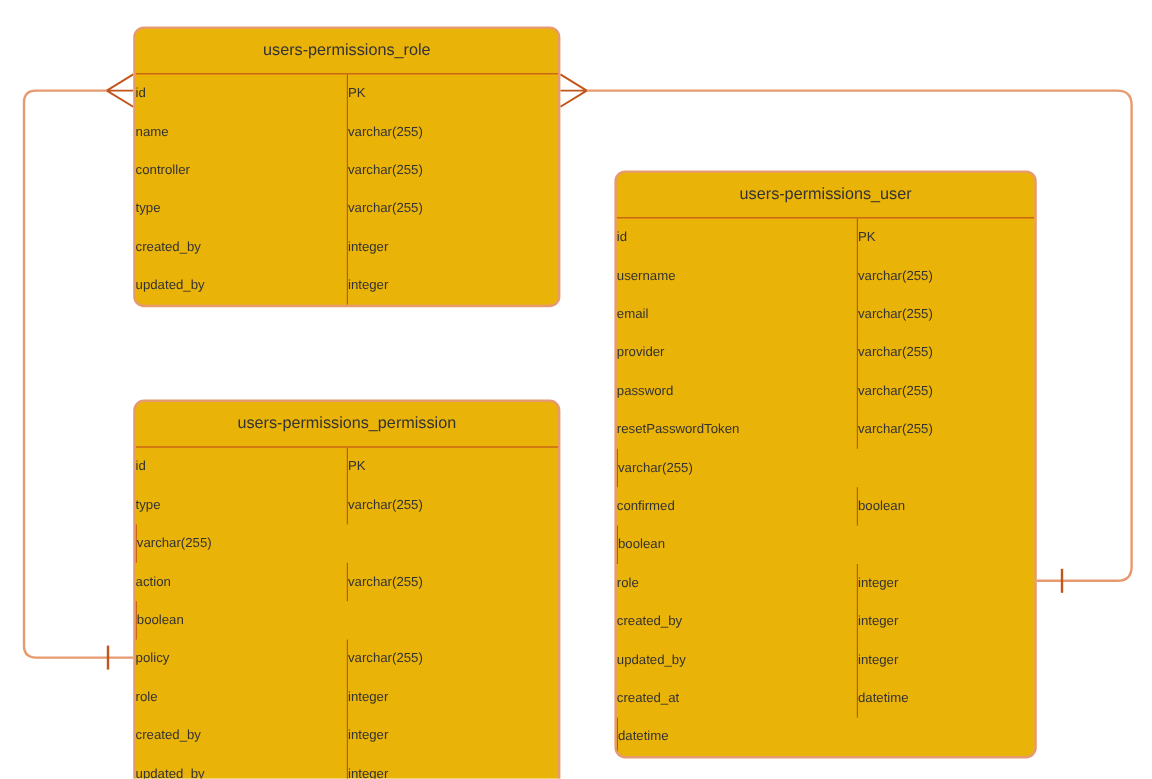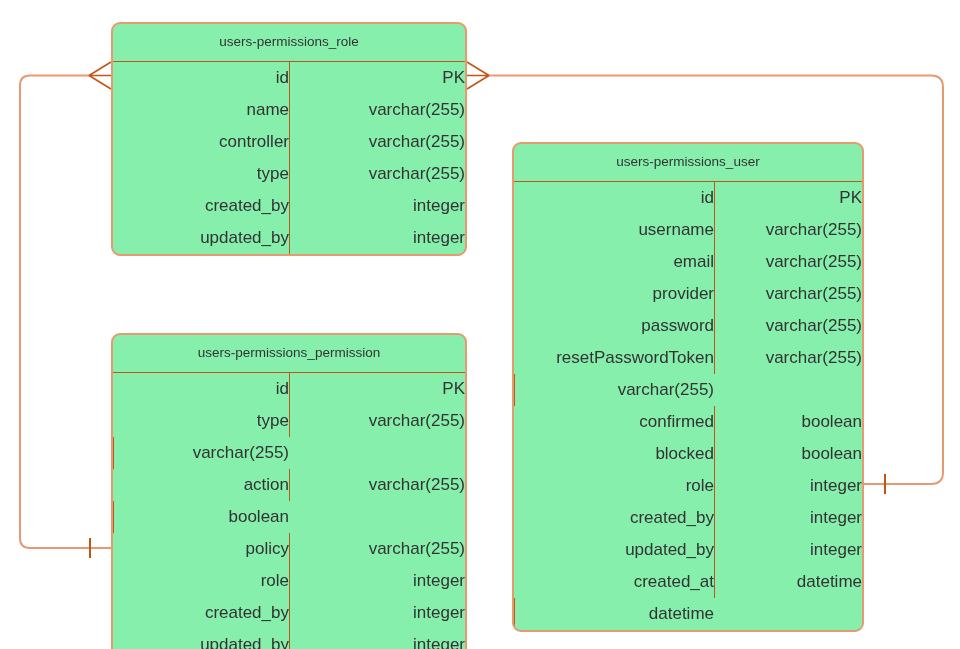--- a/index.html
+++ b/index.html
@@ -14,39 +14,39 @@
     overflow: hidden;
   }
   .connectors {
     position: absolute;
     left: 0; top: 0;
     width: 960px; height: 649px;
     pointer-events: none;
   }
   .etable {
     position: absolute;
-    background: #86efac;
+    background: #eab308;
     border: 2px solid var(--stroke_light, #e69a6f);
     border-radius: 9px;
     overflow: hidden;
   }
   .etable .title {
     height: 38px;
     line-height: 36px;
     text-align: center;
     font-size: 13.5px;
     border-bottom: 1.5px solid var(--stroke_dark, #c25519);
     white-space: nowrap;
   }
   .row { display: grid; grid-template-columns: 1fr 1fr; }
   .cell {
     height: 32px;
     line-height: 32px;
-    text-align: right;
-    font-size: 17px;
+    text-align: left;
+    font-size: 11px;
     white-space: nowrap;
     overflow: hidden;
   }
   .cell.field-type { border-left: 1.5px solid var(--stroke_dark, #c25519); }
   .t-role       { left: 111px; top: 22px;  width: 356px; }
   .t-permission { left: 111px; top: 301px; width: 356px; margin-top: 32px; }
   .t-user       { left: 512px; top: 142px; width: 352px; }
   .t-user .row  { grid-template-columns: 200px 1fr; }
 </style>
 </head>
@@ -163,21 +163,20 @@
           <div class="cell field-type">varchar(255)</div>
         </div>
         <div class="row">
           <div class="cell field-type">varchar(255)</div>
         </div>
         <div class="row">
           <div class="cell field-name">confirmed</div>
           <div class="cell field-type">boolean</div>
         </div>
         <div class="row">
-          <div class="cell field-name">blocked</div>
           <div class="cell field-type">boolean</div>
         </div>
         <div class="row">
           <div class="cell field-name">role</div>
           <div class="cell field-type">integer</div>
         </div>
         <div class="row">
           <div class="cell field-name">created_by</div>
           <div class="cell field-type">integer</div>
         </div>

